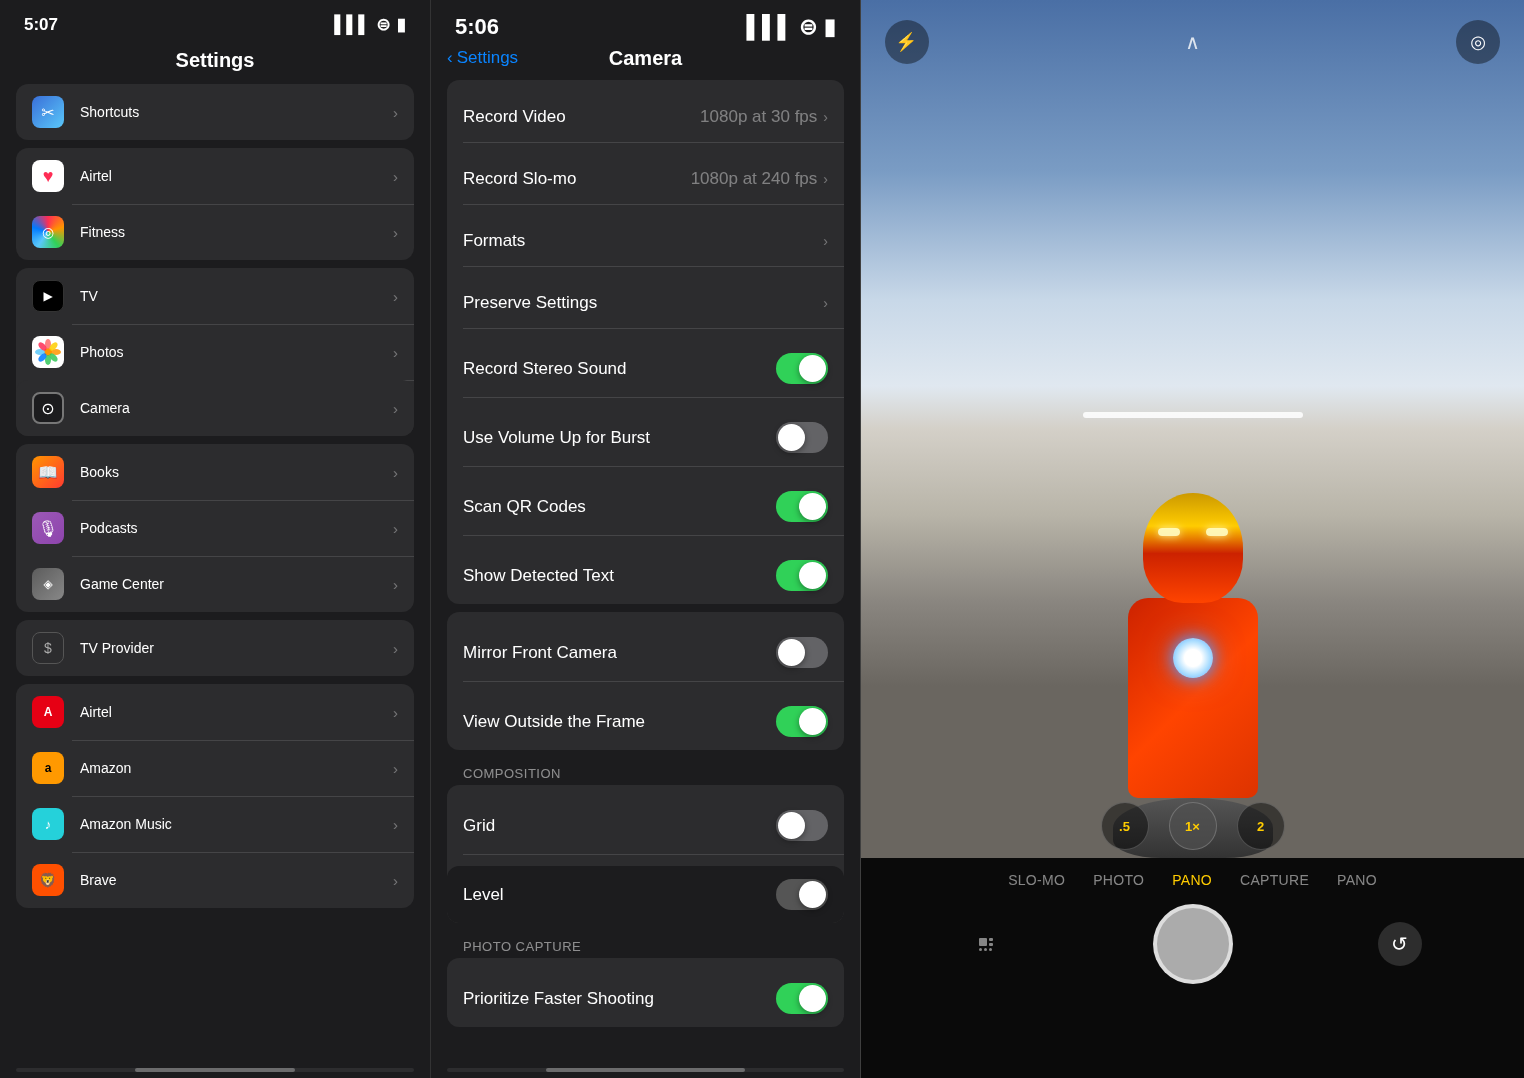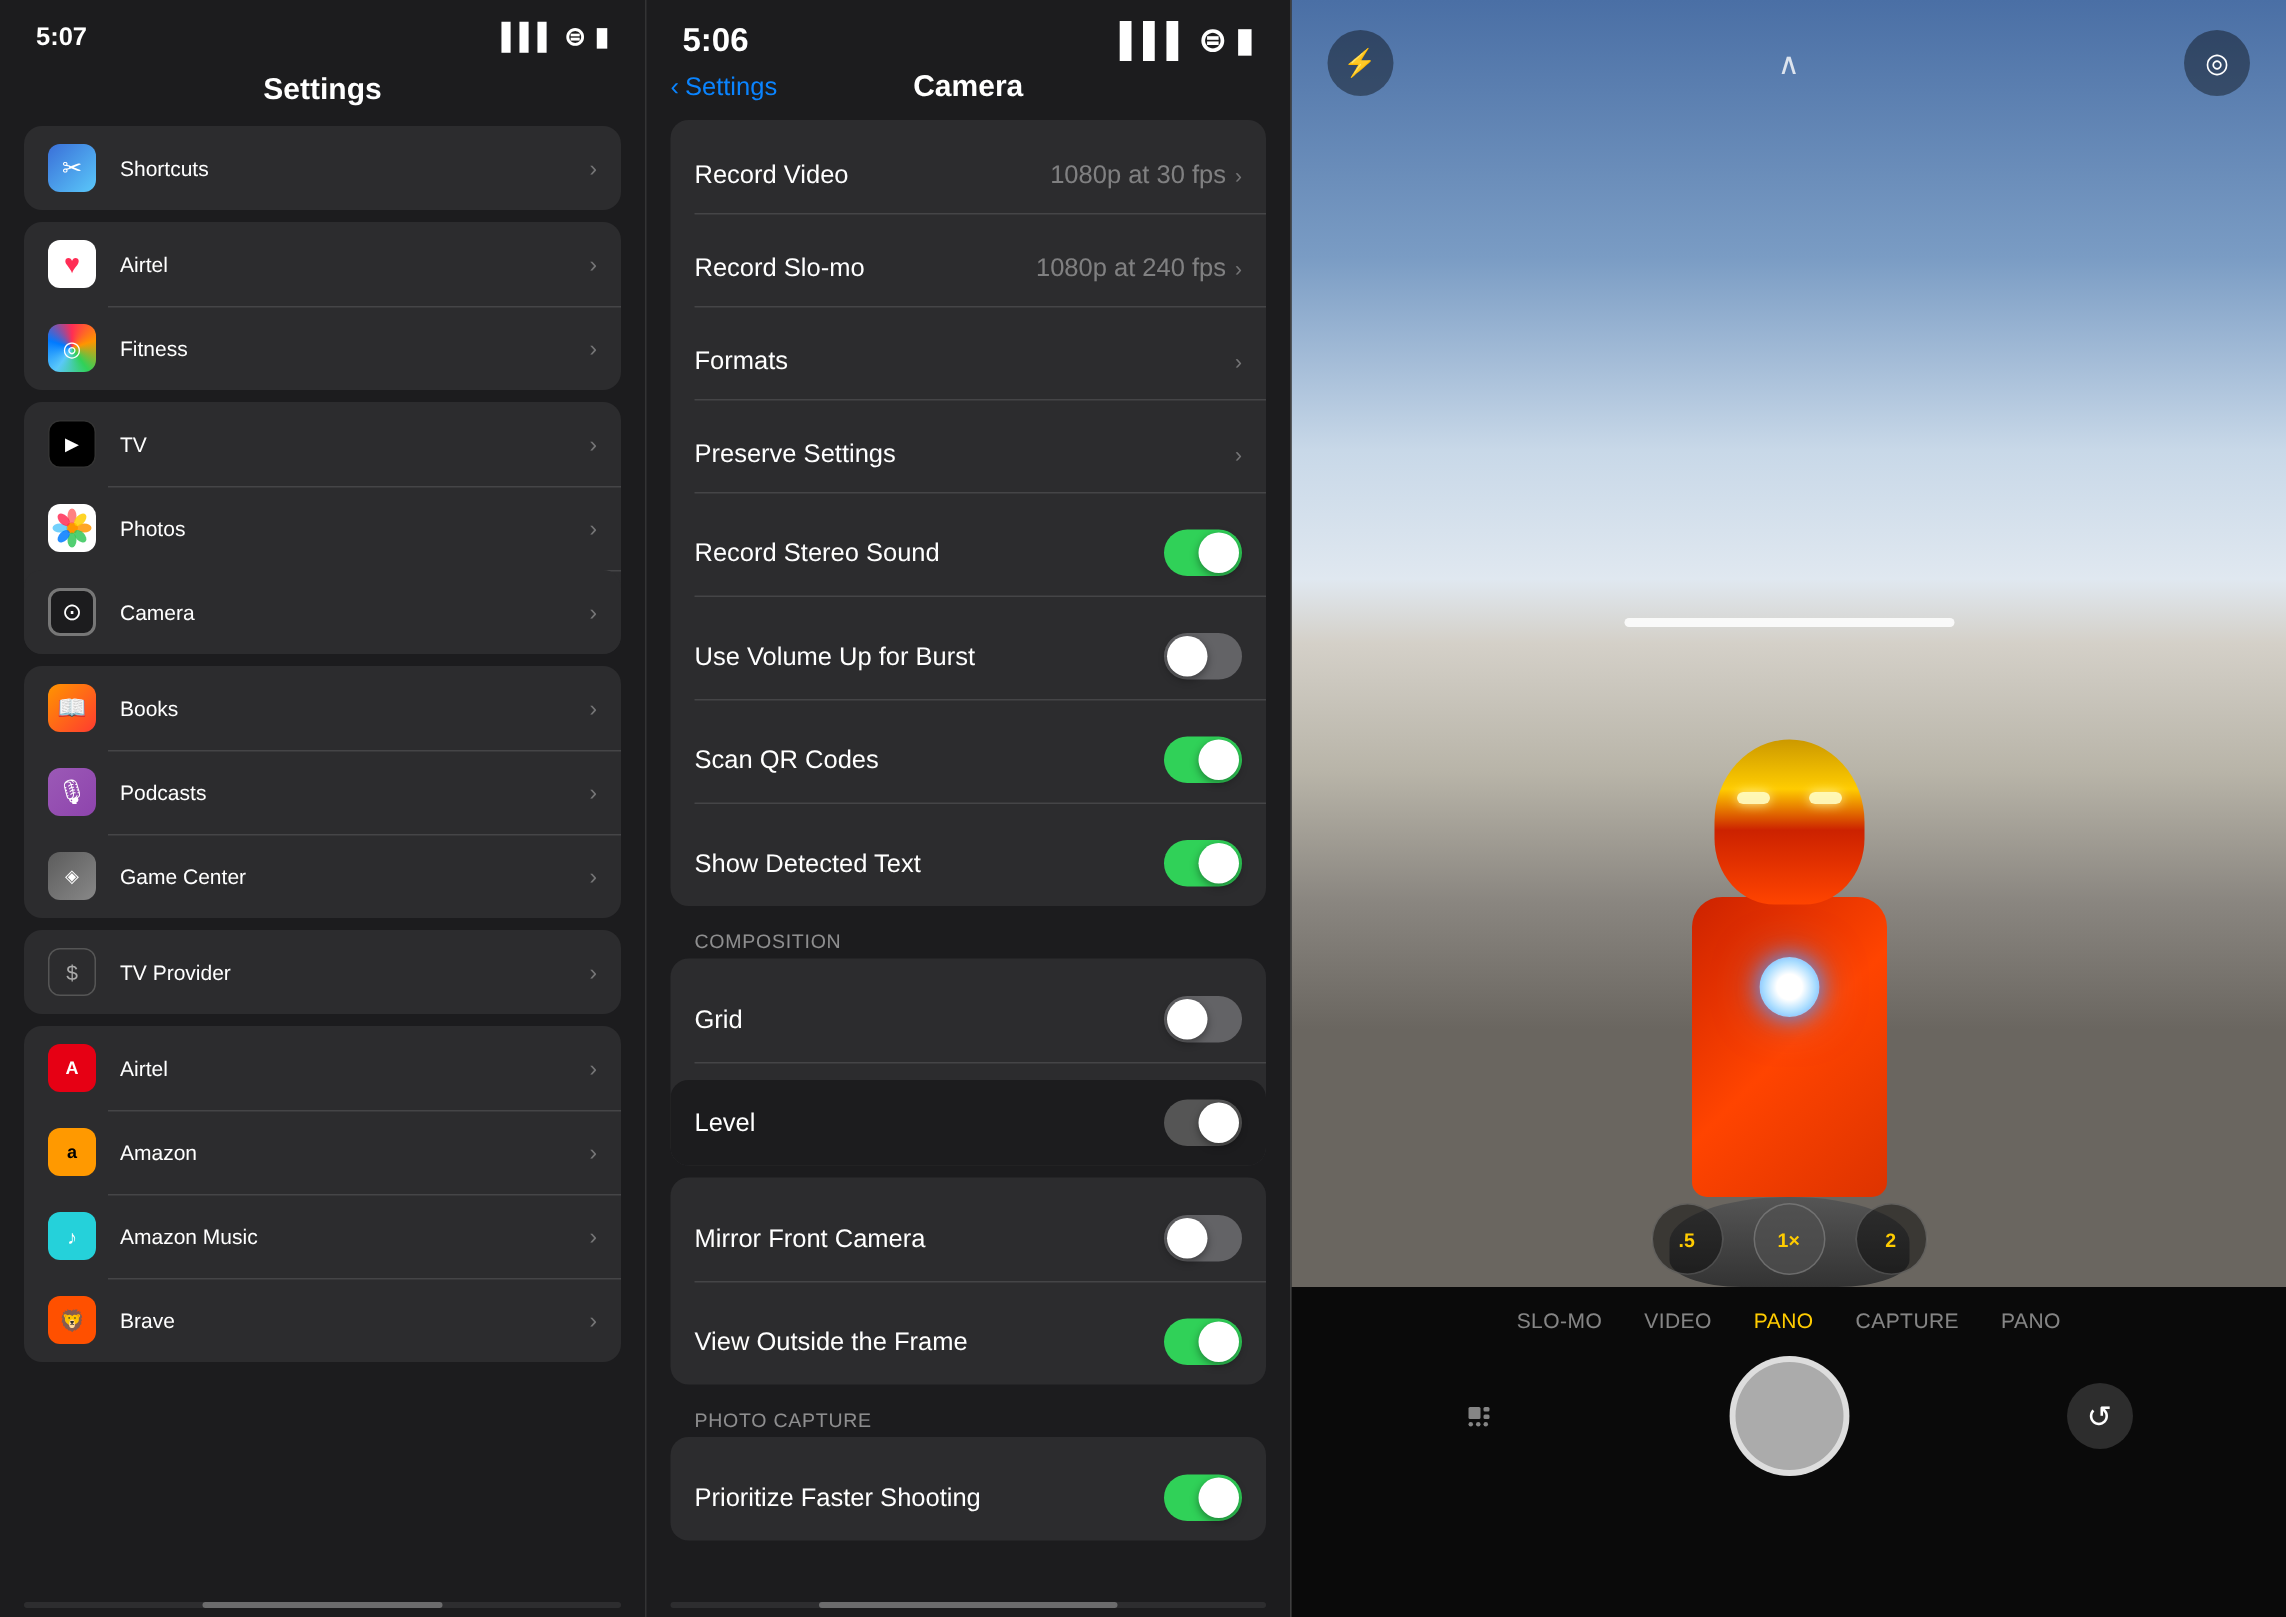--- a/index.html
+++ b/index.html
@@ -761,55 +761,55 @@
         <div class="cam-item">
           <span class="item-label">Show Detected Text</span>
           <div class="toggle on">
               <div class="thumb"></div>
             </div>
         </div>
       </div>
     </div>
 
     <div class="cam-section">
+      <div class="cam-group">
+        <div class="cam-item">
+          <span class="item-label">Mirror Front Camera</span>
+          <div class="toggle off">
+              <div class="thumb"></div>
+            </div>
+        </div>
+        <div class="cam-item">
+          <span class="item-label">View Outside the Frame</span>
+          <div class="toggle on">
+              <div class="thumb"></div>
+            </div>
+        </div>
+      </div>
+    </div>
+
+    <div class="cam-section">
       <div class="cam-section-label">COMPOSITION</div>
       <div class="cam-group">
         <div class="cam-item">
           <span class="item-label">Grid</span>
           <div class="toggle off">
               <div class="thumb"></div>
             </div>
         </div>
         <div class="cam-item highlighted" style="background:#1c1c1e; border-radius:12px;">
           <span class="item-label">Level</span>
           <div class="toggle off" style="background:#555;">
               <div class="thumb" style="left:23px;"></div>
             </div>
         </div>
       </div>
     </div>
 
     <div class="cam-section">
-      <div class="cam-group">
-        <div class="cam-item">
-          <span class="item-label">Mirror Front Camera</span>
-          <div class="toggle off">
-              <div class="thumb"></div>
-            </div>
-        </div>
-        <div class="cam-item">
-          <span class="item-label">View Outside the Frame</span>
-          <div class="toggle on">
-              <div class="thumb"></div>
-            </div>
-        </div>
-      </div>
-    </div>
-
-    <div class="cam-section">
       <div class="cam-section-label">PHOTO CAPTURE</div>
       <div class="cam-group">
         <div class="cam-item">
           <span class="item-label">Prioritize Faster Shooting</span>
           <div class="toggle on">
               <div class="thumb"></div>
             </div>
         </div>
       </div>
     </div>
@@ -867,21 +867,21 @@
     </div>
   </div>
 
   <div class="camera-bottom">
 
     <div class="mode-selector">
       <div class="mode-item">
         <span>SLO-MO</span>
       </div>
       <div class="mode-item">
-        <span>VIDEO</span>
+        <span>PHOTO</span>
       </div>
       <div class="mode-item active">
         <span>PANO</span>
       </div>
       <div class="mode-item">
         <span>CAPTURE</span>
       </div>
       <div class="mode-item">
         <span>PANO</span>
       </div>

